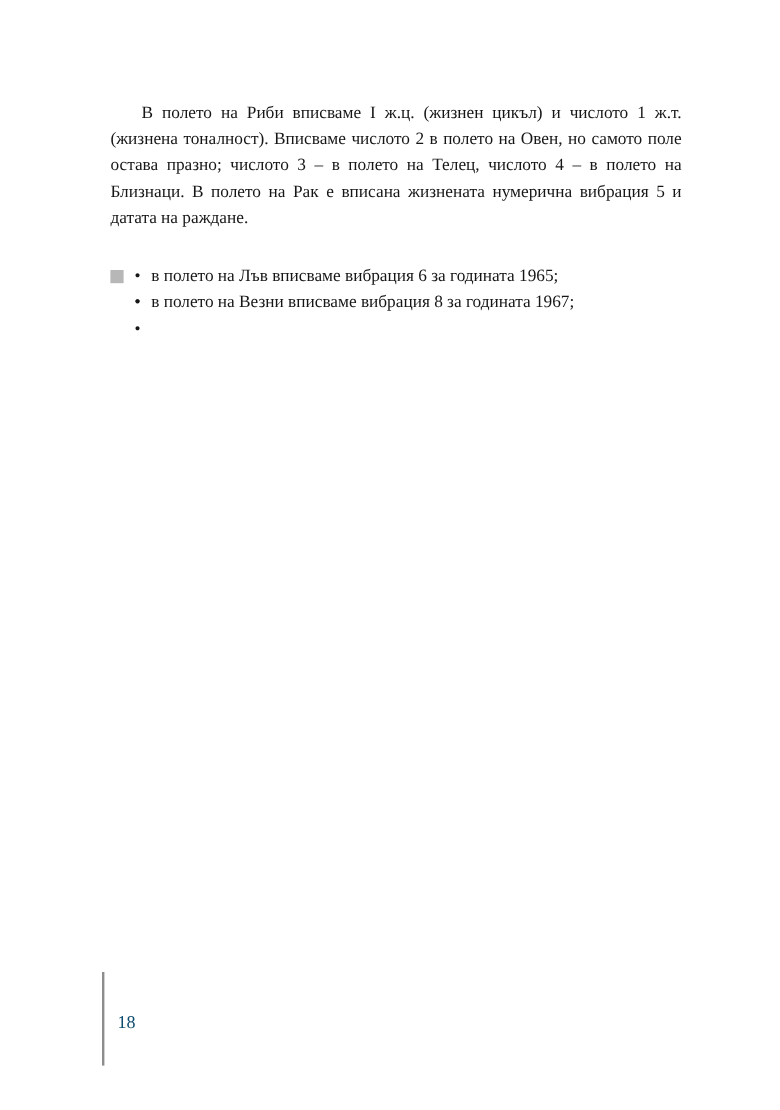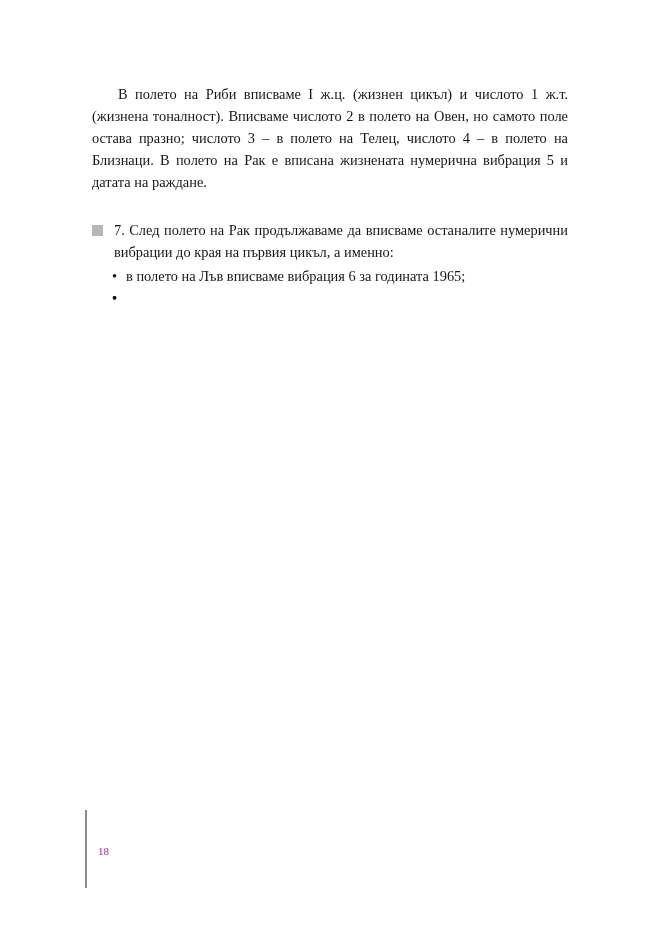--- a/index.html
+++ b/index.html
@@ -87,49 +87,49 @@
     top: 810px;
     width: 2px;
     height: 78px;
     background: #8d8d8d;
   }
 
   .page-number {
     position: absolute;
     left: 98px;
     top: 845px;
-    font-size: 11px;
-    color: #a21caf;
+    font-size: 15px;
+    color: #0c4a6e;
     font-family: "Liberation Serif", serif;
   }
 </style>
 </head>
 <body>
 
 <div class="page">
 
   <div class="text-column">
 
     <p class="body-par">В полето на Риби вписваме I ж.ц. (жизнен цикъл) и числото 1 ж.т. (жизнена тоналност). Вписваме числото 2 в полето на Овен, но самото поле остава празно; числото 3 – в полето на Телец, числото 4 – в полето на Близнаци. В полето на Рак е вписана жизнената нумерична вибрация 5 и датата на раждане.</p>
 
     <div class="numbered-par">
       <span class="square-marker"></span>
-      <span>7. След полето на Рак продължаваме да вписваме останалите нумерични вибрации до края на първия цикъл, а именно:</span>
     </div>
 
     <ul class="bullet-list">
       <li>
         <span class="dot">•</span>
         <span>в полето на Лъв вписваме вибрация 6 за годината 1965;</span>
       </li>
       <li>
         <span class="dot">•</span>
       </li>
       <li>
         <span class="dot">•</span>
+        <span>в полето на Везни вписваме вибрация 8 за годината 1967;</span>
       </li>
       <li>
         <span class="dot">•</span>
       </li>
     </ul>
 
   </div>
 
   <div class="footer-rule"></div>
   <div class="page-number">18</div>

